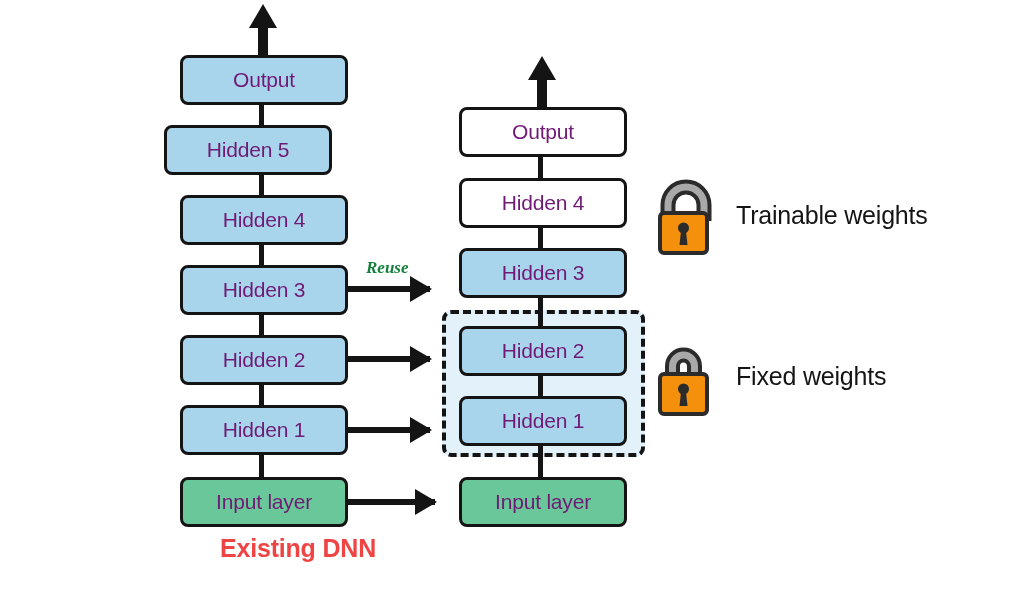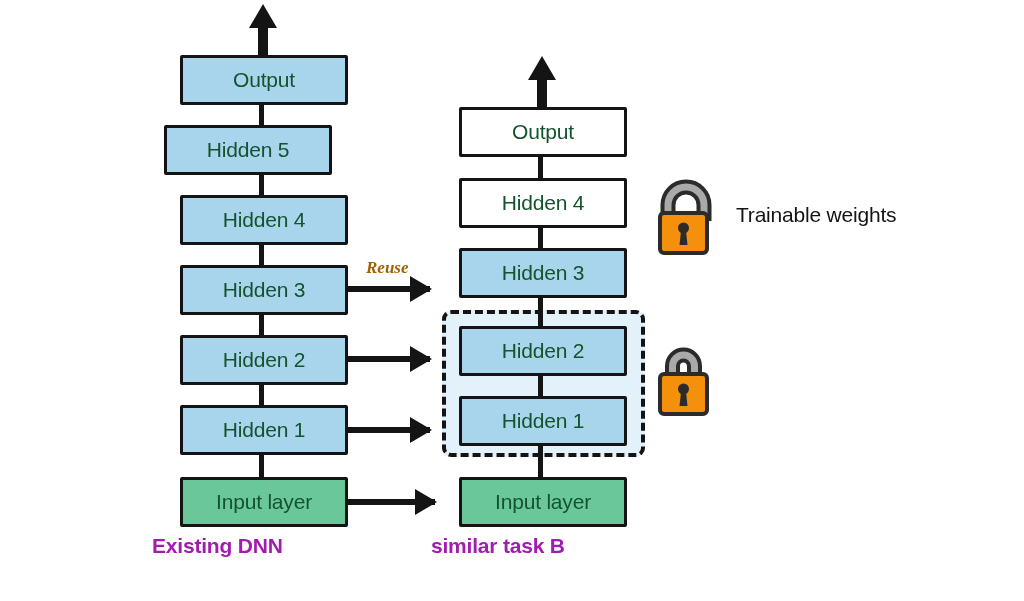--- a/index.html
+++ b/index.html
@@ -14,26 +14,26 @@
     background: #ffffff;
     font-family: "Liberation Sans", sans-serif;
     overflow: hidden;
   }
 
   
   .layer-box {
     position: absolute;
     box-sizing: border-box;
     border: 3.5px solid #141414;
-    border-radius: 2px;
+    border-radius: 8px;
     display: flex;
     align-items: center;
     justify-content: center;
     font-size: 21px;
-    color: #14532d;
+    color: #701a75;
     letter-spacing: -0.2px;
     z-index: 4;
     background: #ffffff;
   }
   .layer-box.blue  { background: #a8d4ec; }
   .layer-box.green { background: #6ac79a; }
   .layer-box.white { background: #ffffff; }
 
   
   .vconn {
@@ -65,55 +65,55 @@
     width: 0; height: 0;
     border-top: 13px solid transparent;
     border-bottom: 13px solid transparent;
     border-left: 22px solid #141414;
   }
 
   .reuse-label {
     position: absolute;
     font-style: italic;
     font-size: 17px;
-    color: #a16207;
+    color: #15803d;
     font-family: "Liberation Serif", serif;
     font-weight: 600;
     z-index: 5;
   }
 
   
   .frozen-box {
     position: absolute;
     box-sizing: border-box;
     border: 4px dashed #141414;
     border-radius: 9px;
     background: #e3f1fa;
     z-index: 1;
   }
 
   
   .caption {
     position: absolute;
-    text-align: left;
-    font-size: 21px;
+    text-align: right;
+    font-size: 25px;
     font-weight: bold;
-    color: #a21caf;
+    color: #ef4444;
     line-height: 1.25;
     letter-spacing: -0.2px;
   }
 
   
   .legend-row {
     position: absolute;
     display: flex;
     align-items: center;
   }
   .legend-text {
-    font-size: 21px;
+    font-size: 25px;
     color: #141414;
     margin-left: 16px;
     letter-spacing: -0.2px;
     white-space: nowrap;
   }
 </style>
 </head>
 <body>
 
 <div id="canvas">
@@ -161,21 +161,20 @@
   <div class="vconn" style="left:538px; top:446px; height:36px;"></div>
 
   <div class="layer-box white" style="left:459px; top:107px; width:168px; height:50px;">Output</div>
   <div class="layer-box white" style="left:459px; top:178px; width:168px; height:50px;">Hidden 4</div>
   <div class="layer-box blue" style="left:459px; top:248px; width:168px; height:50px;">Hidden 3</div>
   <div class="layer-box blue" style="left:459px; top:326px; width:168px; height:50px;">Hidden 2</div>
   <div class="layer-box blue" style="left:459px; top:396px; width:168px; height:50px;">Hidden 1</div>
   <div class="layer-box green" style="left:459px; top:477px; width:168px; height:50px;">Input layer</div>
 
   <div class="caption" style="left:431px; top:533px; width:224px;">
-    <div>similar task B</div>
   </div>
 
   <div class="legend-row" style="left:658px; top:175px;">
     <svg width="62" height="80" viewBox="0 0 62 80">
 
       <path d="M 10 40 L 10 30 A 18 18 0 0 1 46 30 L 46 44" fill="none" stroke="#a9a9a9" stroke-width="11" stroke-linecap="butt"></path>
       <path d="M 10 40 L 10 30 A 18 18 0 0 1 46 30 L 46 44" fill="none" stroke="#2b2b2b" stroke-width="15" stroke-linecap="butt" opacity="0"></path>
       <path d="M 4.5 40 L 4.5 30 A 23.5 23.5 0 0 1 51.5 30 L 51.5 44
                L 40.5 44 L 40.5 30 A 12.5 12.5 0 0 0 15.5 30 L 15.5 40 Z" fill="none" stroke="#2b2b2b" stroke-width="4"></path>
 
@@ -191,15 +190,16 @@
     <svg width="62" height="80" viewBox="0 0 62 80">
 
       <path d="M 9 44 L 9 30 A 16.5 16.5 0 0 1 42 30 L 42 44
                L 31 44 L 31 30 A 5.5 5.5 0 0 0 20 30 L 20 44 Z" fill="#a9a9a9" stroke="#2b2b2b" stroke-width="4"></path>
 
       <rect x="2" y="38" width="47" height="40" rx="4" fill="#f5900d" stroke="#2b2b2b" stroke-width="4"></rect>
 
       <circle cx="25.5" cy="53" r="5.5" fill="#2b2b2b"></circle>
       <polygon points="23,56 28,56 29.5,70 21.5,70" fill="#2b2b2b"></polygon>
     </svg>
+    <span class="legend-text">Fixed weights</span>
   </div>
 
 </div>
 
 </body></html>

